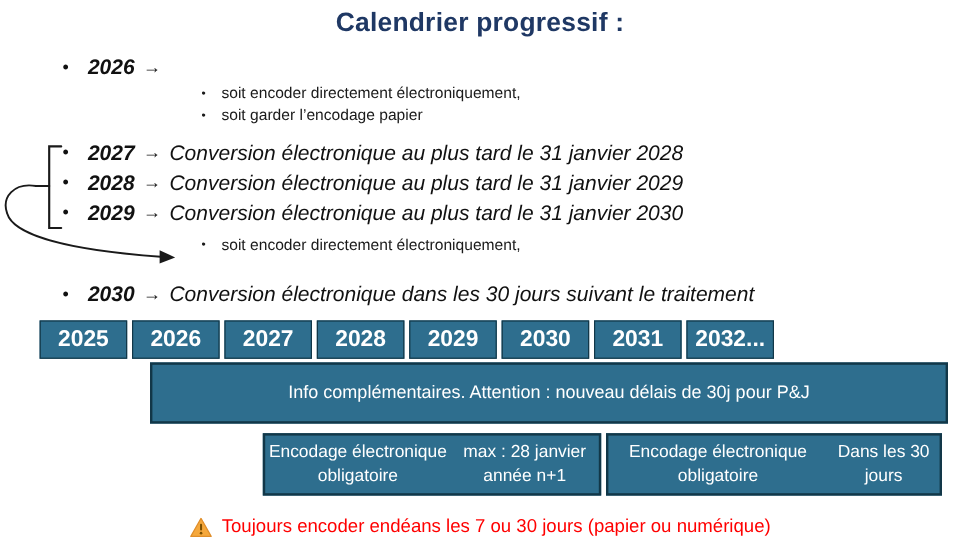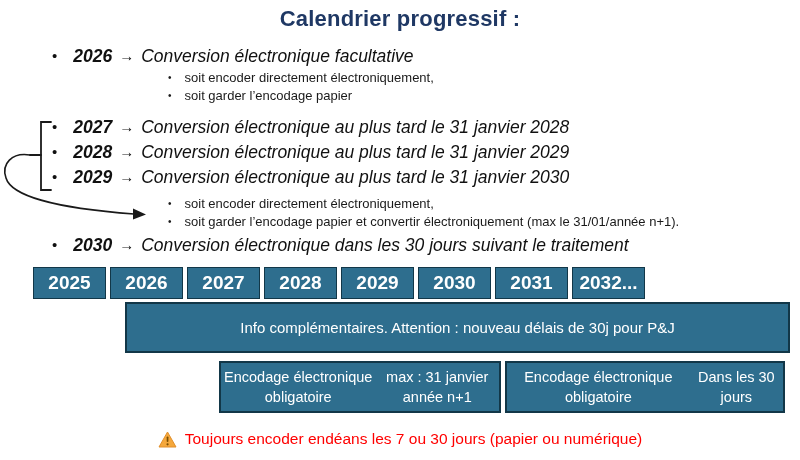--- a/index.html
+++ b/index.html
@@ -71,21 +71,20 @@
 <body>
 
 <div class="slide">
 
   <div class="title">Calendrier progressif :</div>
 
   <div class="l1" style="top:46px">
     <span class="dot"></span>
     <span class="year">2026</span>
     <span class="arr">→</span>
-    <span class="txt">Conversion électronique facultative</span>
   </div>
   <div class="l2" style="top:70px">
     <span class="dot"></span>
     <span>soit encoder directement électroniquement,</span>
   </div>
   <div class="l2" style="top:88px">
     <span class="dot"></span>
     <span>soit garder l’encodage papier</span>
   </div>
 
@@ -112,24 +111,20 @@
     <path d="M 51 14 L 41 14 L 41 82 L 51 82" fill="none" stroke="#1a1a1a" stroke-width="1.8" stroke-linecap="round"></path>
     <path d="M 41 47 L 30 47" fill="none" stroke="#1a1a1a" stroke-width="1.8" stroke-linecap="round"></path>
     <path d="M 30 47 C 12 44, 1 56, 6 70 C 11 87, 52 100, 134 106" fill="none" stroke="#1a1a1a" stroke-width="1.6" stroke-linecap="round"></path>
     <polygon points="133,100.5 146,106.5 133,111.5" fill="#1a1a1a"></polygon>
   </svg>
 
   <div class="l2" style="top:196px">
     <span class="dot"></span>
     <span>soit encoder directement électroniquement,</span>
   </div>
-  <div class="l2" style="top:214px">
-    <span class="dot"></span>
-    <span>soit garder l’encodage papier et convertir électroniquement (max le 31/01/année n+1).</span>
-  </div>
 
   <div class="l1" style="top:235px">
     <span class="dot"></span>
     <span class="year">2030</span>
     <span class="arr">→</span>
     <span class="txt">Conversion électronique dans les 30 jours suivant le traitement</span>
   </div>
 
   <div class="timeline">
     <div class="cell">2025</div>
@@ -139,21 +134,21 @@
     <div class="cell">2029</div>
     <div class="cell">2030</div>
     <div class="cell">2031</div>
     <div class="cell">2032...</div>
   </div>
 
   <div class="infobar">Info complémentaires. Attention : nouveau délais de 30j pour P&amp;J</div>
 
   <div class="box box-left">
     <div>Encodage électronique obligatoire</div>
-    <div>max : 31 janvier année n+1</div>
+    <div>max : 28 janvier année n+1</div>
   </div>
   <div class="box box-right">
     <div>Encodage électronique obligatoire</div>
     <div>Dans les 30 jours</div>
   </div>
 
   <div class="warning">
     <svg class="warn-icon" width="19" height="17" viewBox="0 0 19 17">
       <polygon points="9.5,1 18,16 1,16" fill="#F5A83C" stroke="#E08E2A" stroke-width="1" stroke-linejoin="round"></polygon>
       <rect x="8.7" y="5.5" width="1.7" height="5.5" rx="0.8" fill="#7A4E00"></rect>

